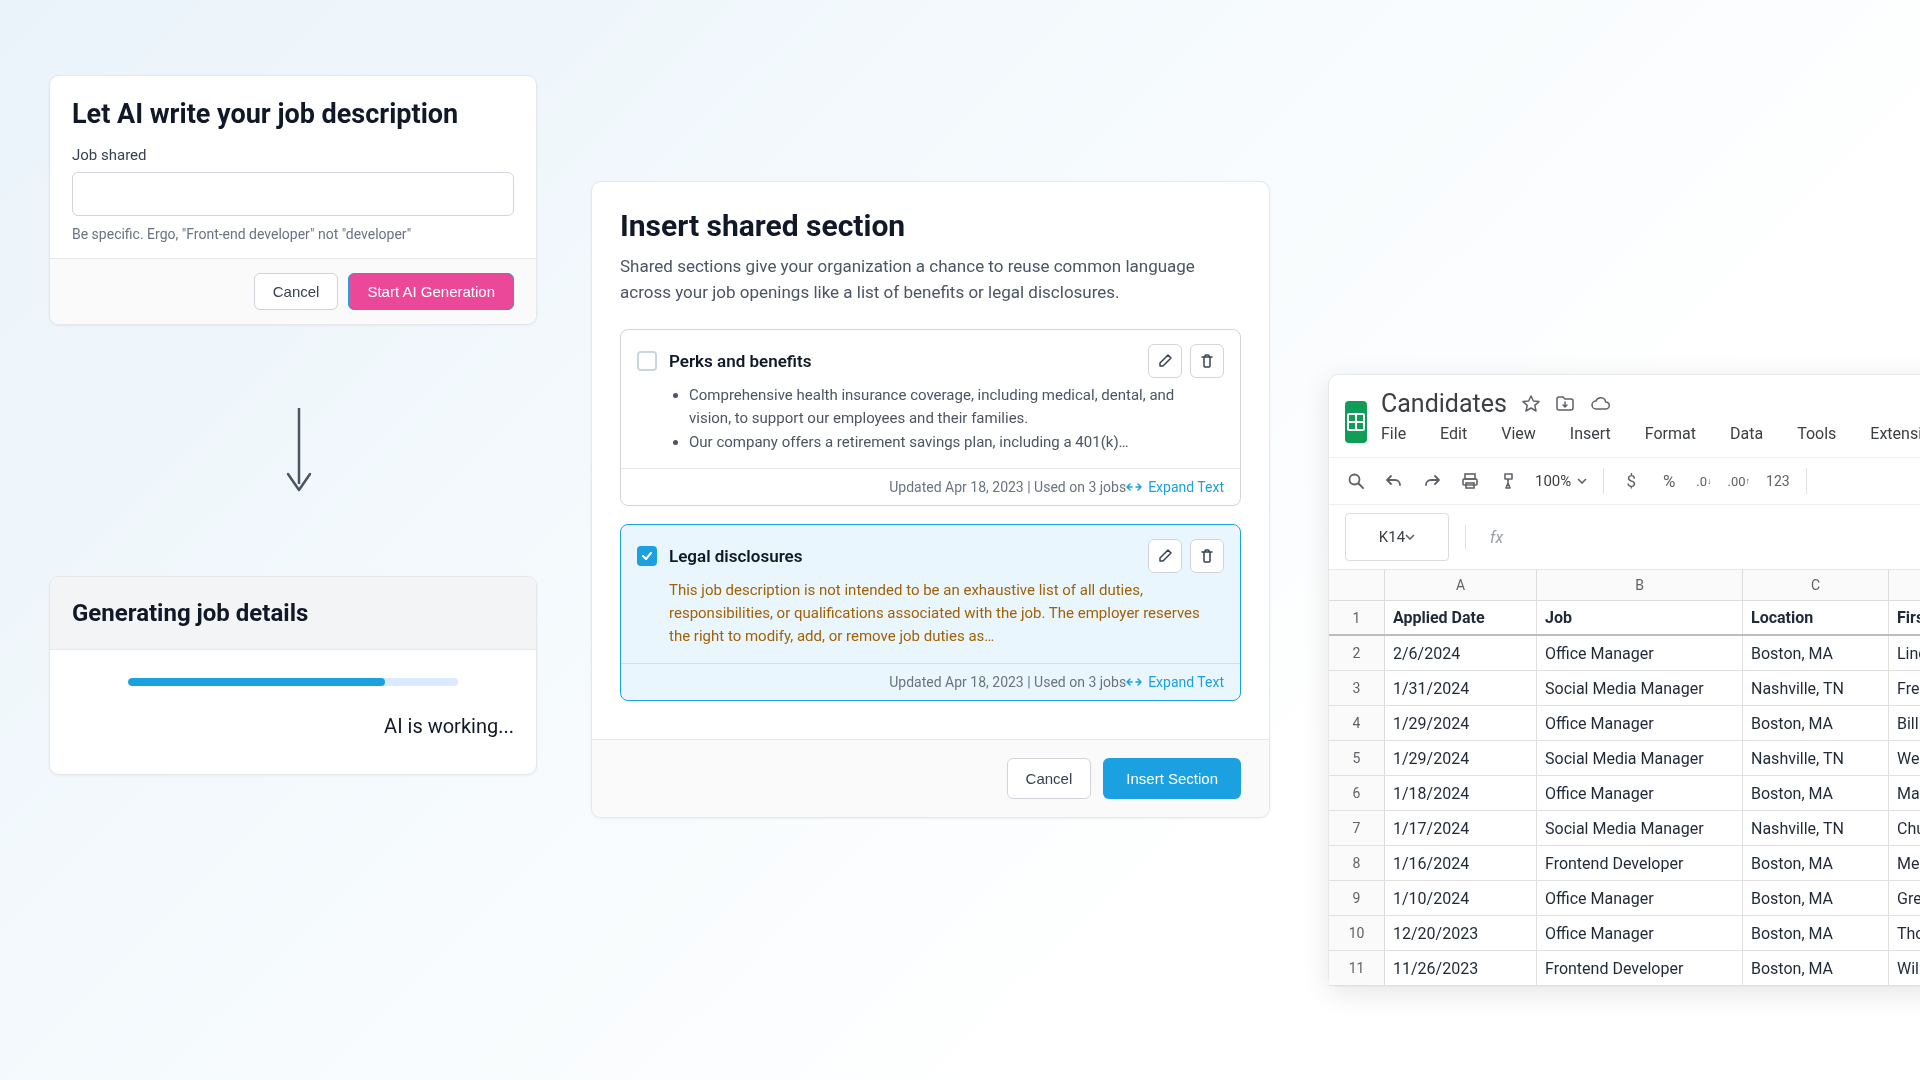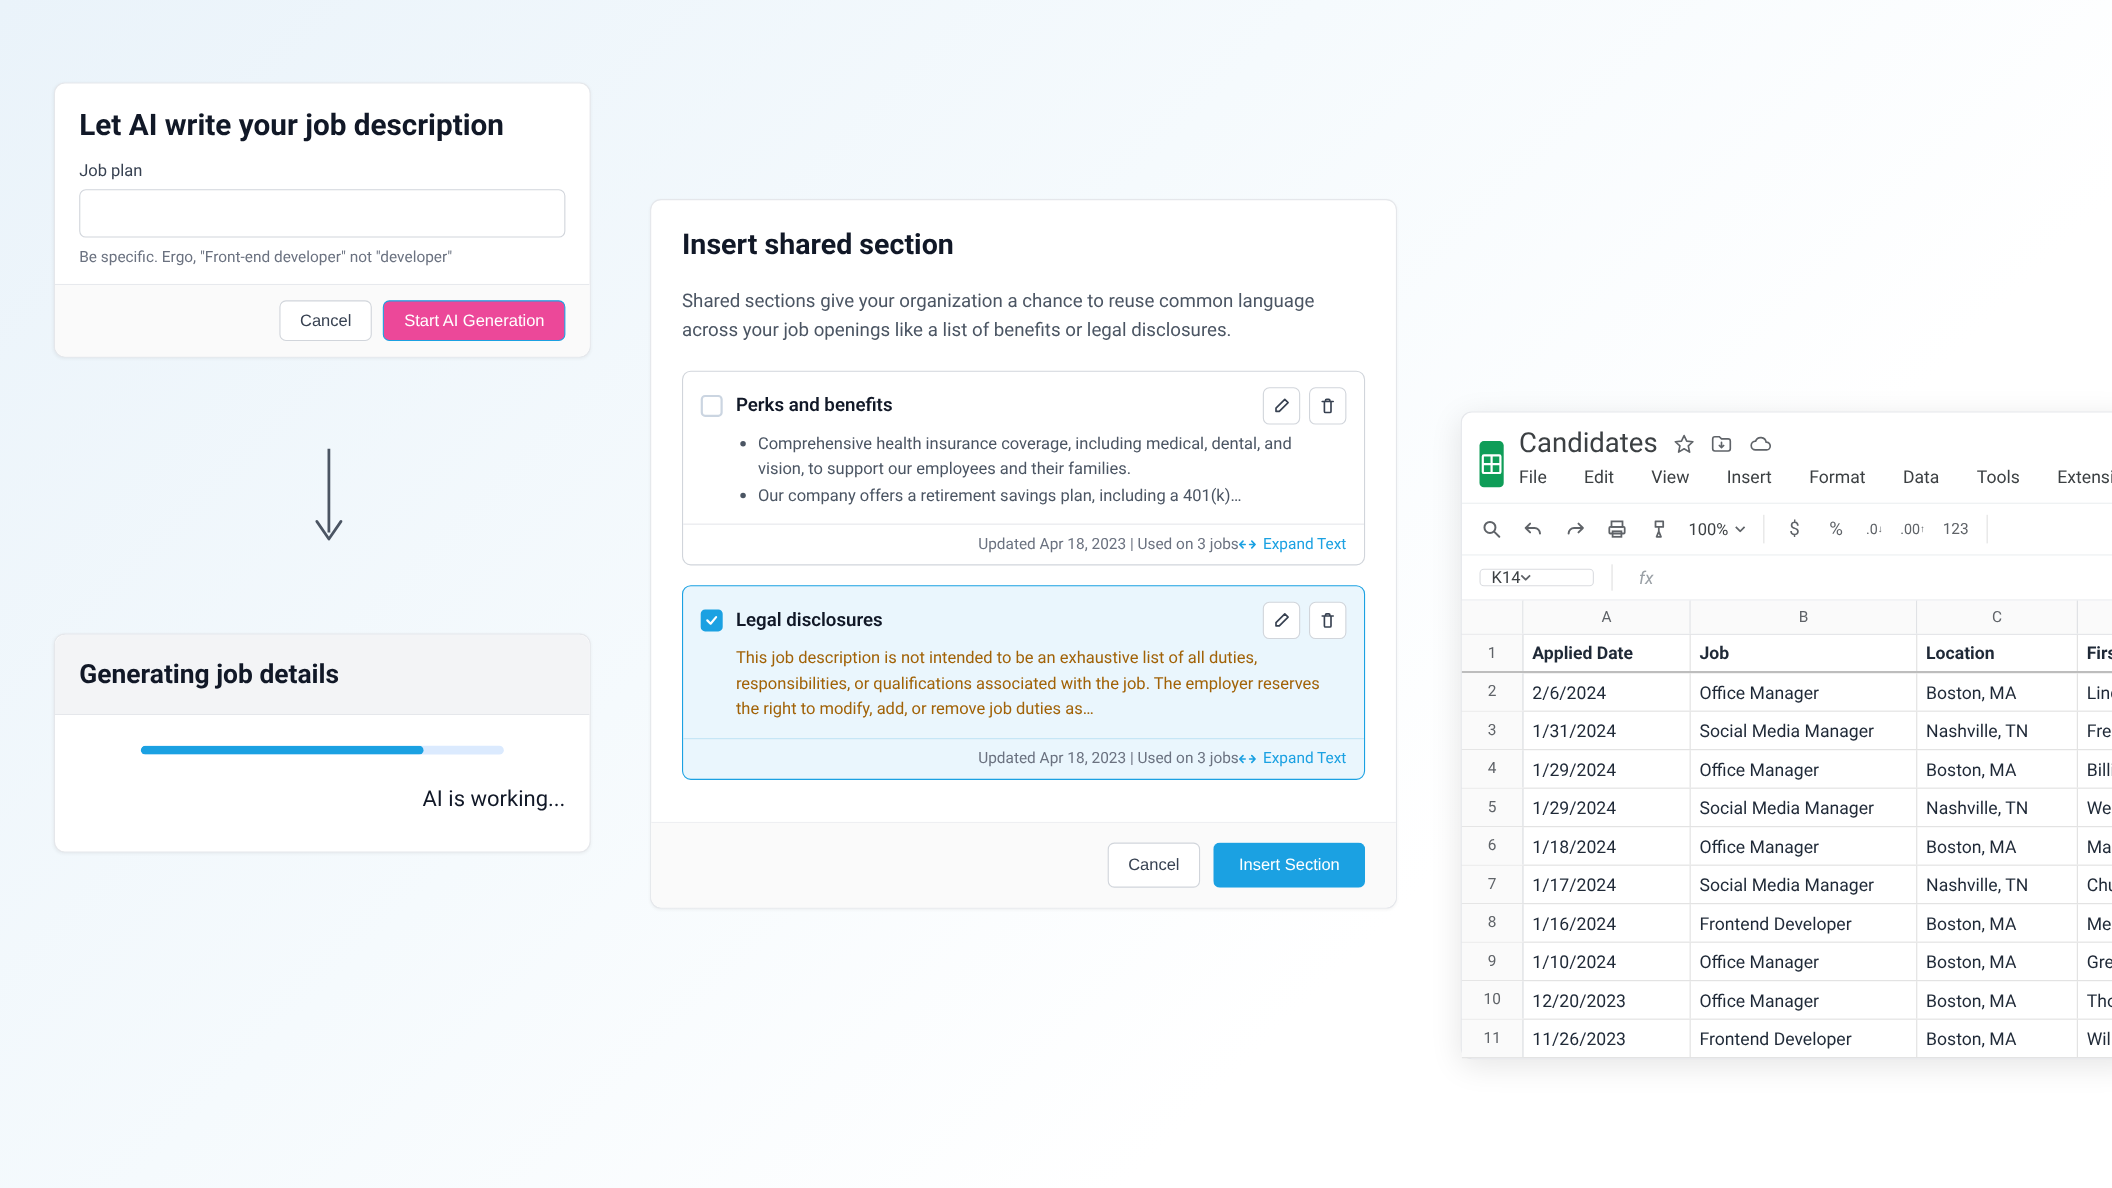--- a/index.html
+++ b/index.html
@@ -99,21 +99,21 @@
   position: absolute;
   left: 591px;
   top: 181px;
   width: 679px;
   background: #fff;
   border: 1px solid #e5e7eb;
   border-radius: 10px;
   box-shadow: 0 1px 3px rgba(0,0,0,0.05);
 }
 .card3 .c3-body { padding: 26px 28px 20px; }
-.card3 h2 { font-size: 26px; font-weight: 700; margin-bottom: 24px; color: #111827; }
+.card3 h2 { font-size: 30px; font-weight: 700; margin-bottom: 11px; color: #111827; }
 .card3 .desc { font-size: 17px; line-height: 1.5; color: #4b5563; margin-bottom: 24px; }
 
 .section-card {
   border: 1px solid #d1d5db;
   border-radius: 8px;
   margin-bottom: 18px;
   overflow: hidden;
 }
 .section-card.selected { border-color: #1ba1e2; background: #eaf6fd; }
 .sc-head {
@@ -193,22 +193,22 @@
   padding: 10px 16px;
   border-top: 1px solid #eceff1;
   border-bottom: 1px solid #eceff1;
 }
 .tb-icon { width: 22px; height: 22px; display: flex; align-items: center; justify-content: center; cursor: pointer; }
 .zoom-sel { display: flex; align-items: center; gap: 6px; font-size: 15px; color: #3c4043; cursor: pointer; }
 .tb-div { width: 1px; height: 26px; background: #e0e0e0; }
 
 .cell-ref-row { display: flex; align-items: center; padding: 8px 16px; border-bottom: 1px solid #e5e7eb; }
 .cell-ref-sel {
-  width: 104px; height: 16px; border: 1px solid #dadce0; border-radius: 4px;
-  display: flex; align-items: center; justify-content: flex-start; padding: 0 10px;
+  width: 104px; height: 48px; border: 1px solid #dadce0; border-radius: 4px;
+  display: flex; align-items: center; justify-content: center; padding: 0 10px;
   font-size: 15px; color: #3c4043;
 }
 .fx-lbl { margin-left: 24px; font-style: italic; color: #9aa0a6; font-size: 16px; }
 
 .grid { font-size: 16px; }
 .grid-head-row { display: flex; border-bottom: 1px solid #dadce0; }
 .corner { width: 56px; min-width: 56px; height: 30px; border-right: 1px solid #dadce0; background: #fafafa; }
 .col-h {
   height: 30px; border-right: 1px solid #dadce0; background: #fafafa;
   display: flex; align-items: center; justify-content: center; color: #5f6368; font-size: 14px;
@@ -222,21 +222,21 @@
 .cell { border-right: 1px solid #e0e0e0; padding: 0 8px; display: flex; align-items: center; overflow: hidden; white-space: nowrap; }
 .g-row.header .cell { font-weight: 700; }
 .g-row.header { border-bottom: 2px solid #bdbdbd; }
 </style>
 </head>
 <body>
 
 <div class="card1">
   <div class="card1-body">
     <h2>Let AI write your job description</h2>
-    <label class="label">Job plan</label>
+    <label class="label">Job shared</label>
     <input class="job-input" type="text" value="" style="">
     <div class="hint">Be specific. Ergo, "Front-end developer" not "developer"</div>
   </div>
   <div class="card1-footer">
     <button class="btn btn-secondary">Cancel</button>
     <button class="btn btn-primary">Start AI Generation</button>
   </div>
 </div>
 
 <svg class="arrow-down" viewBox="0 0 32 88">

